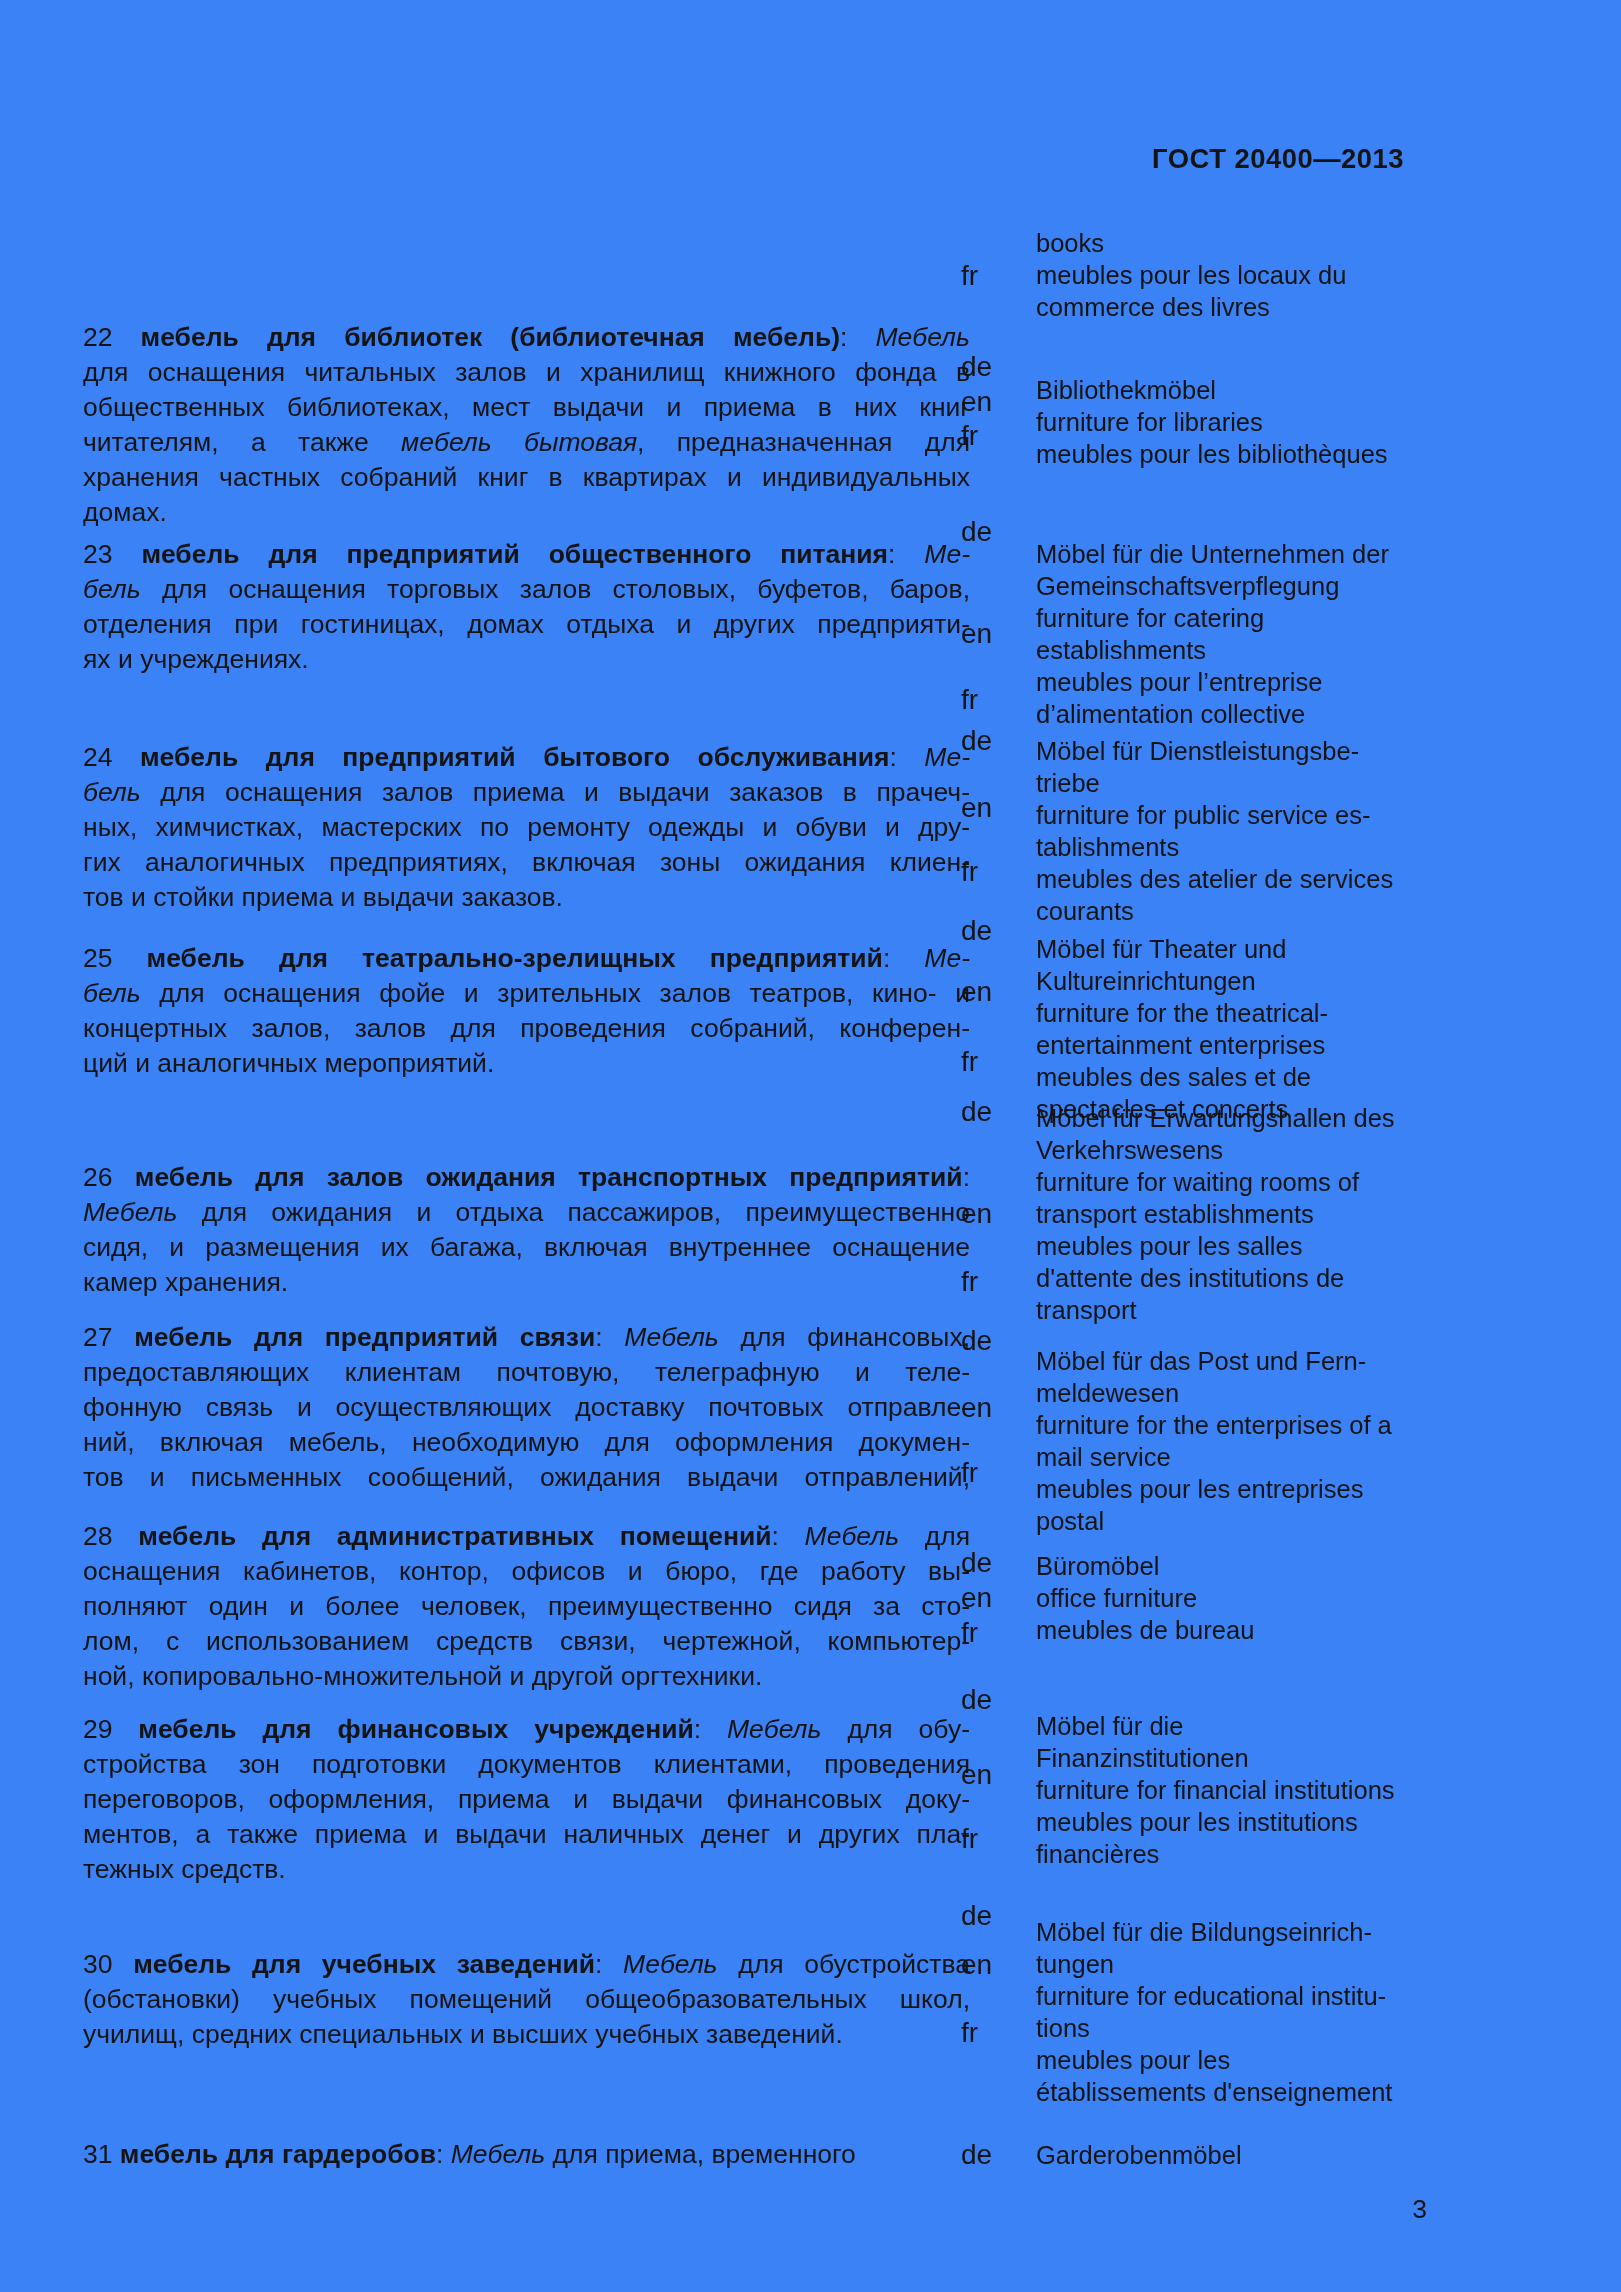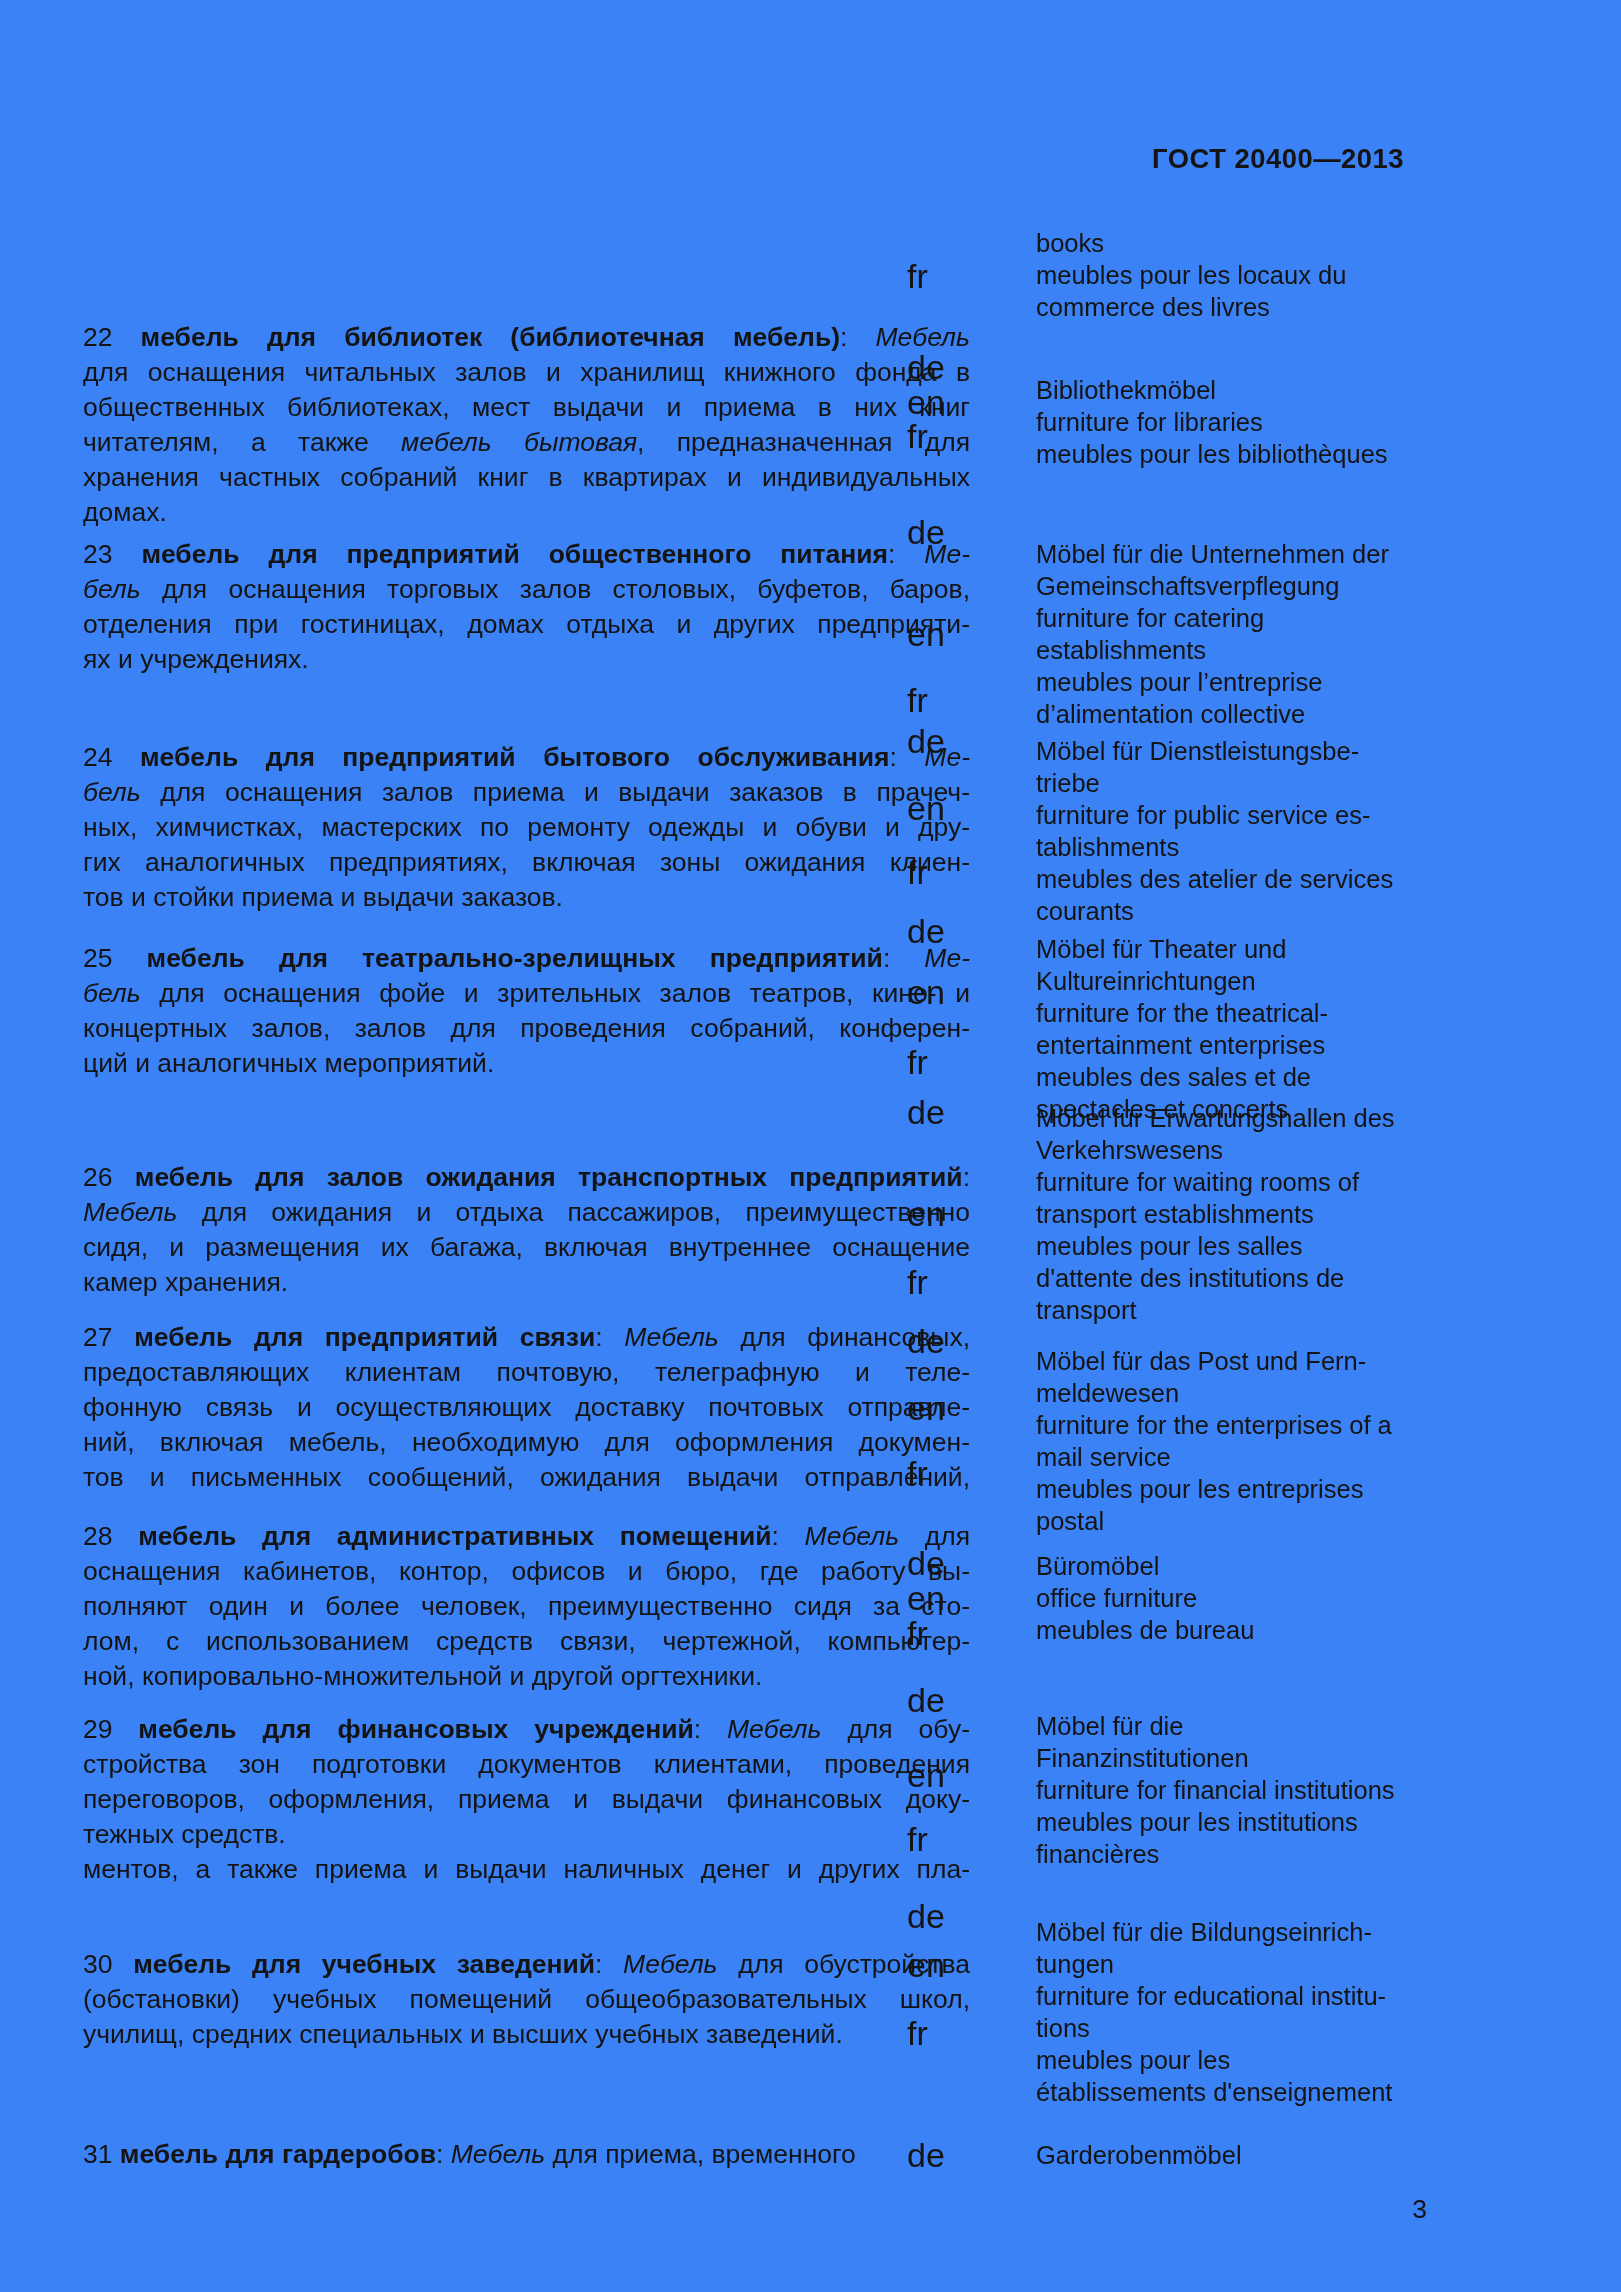--- a/index.html
+++ b/index.html
@@ -19,22 +19,22 @@
   }
   .rus .ln{text-align:justify;text-align-last:justify;}
   .rus .ln.last{text-align-last:left;}
   .b{font-weight:bold;}
   .i{font-style:italic;}
   .trans{
     position:absolute;left:1036px;width:421px;
     font-size:25.5px;line-height:32px;white-space:nowrap;
   }
   .code{
-    position:absolute;left:907px;
-    font-size:34px;line-height:32px;
+    position:absolute;left:961px;
+    font-size:28px;line-height:32px;
   }
   .pnum{
     position:absolute;top:2194px;left:1274px;width:153px;
     font-size:26.5px;text-align:right;
   }
 </style>
 </head>
 <body>
 
 <div class="page">
@@ -171,22 +171,22 @@
   <div class="trans" style="top:1550px">
       <div class="ln"><span>Büromöbel</span></div>
       <div class="ln"><span>office furniture</span></div>
       <div class="ln last"><span>meubles de bureau</span></div>
     </div>
 
   <div class="rus" style="top:1712px">
       <div class="ln"><span>29 </span><span class="b">мебель для финансовых учреждений</span><span>: </span><span class="i">Мебель</span><span> для обу-</span></div>
       <div class="ln"><span>стройства зон подготовки документов клиентами, проведения</span></div>
       <div class="ln"><span>переговоров, оформления, приема и выдачи финансовых доку-</span></div>
+      <div class="ln"><span>ментов, а также приема и выдачи наличных денег и других пла-</span></div>
       <div class="ln last"><span>тежных средств.</span></div>
-      <div class="ln"><span>ментов, а также приема и выдачи наличных денег и других пла-</span></div>
     </div>
   <div class="code" style="top:1684px">de</div>
   <div class="code" style="top:1759px">en</div>
   <div class="code" style="top:1823px">fr</div>
   <div class="trans" style="top:1710px">
       <div class="ln"><span>Möbel für die</span></div>
       <div class="ln"><span>Finanzinstitutionen</span></div>
       <div class="ln"><span>furniture for financial institutions</span></div>
       <div class="ln"><span>meubles pour les institutions</span></div>
       <div class="ln last"><span>financières</span></div>

